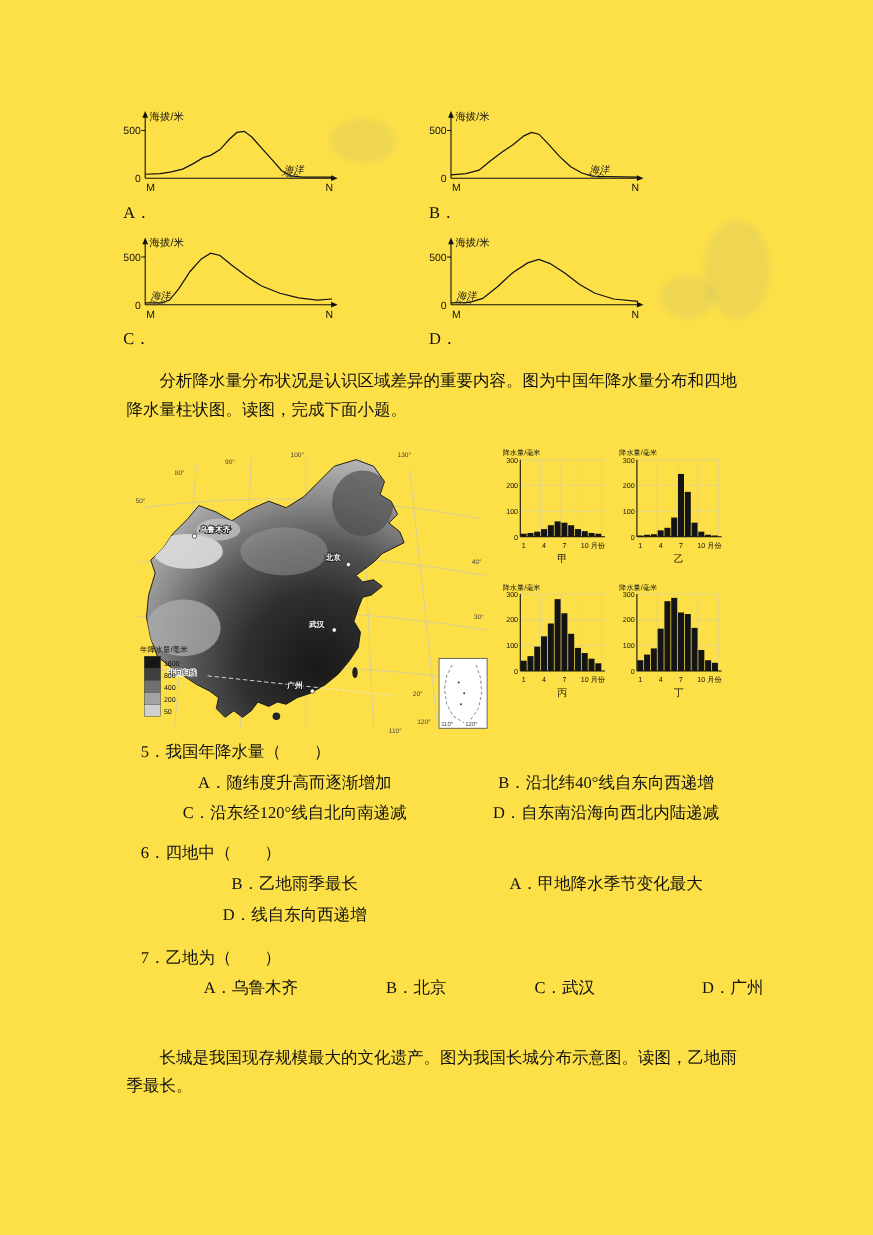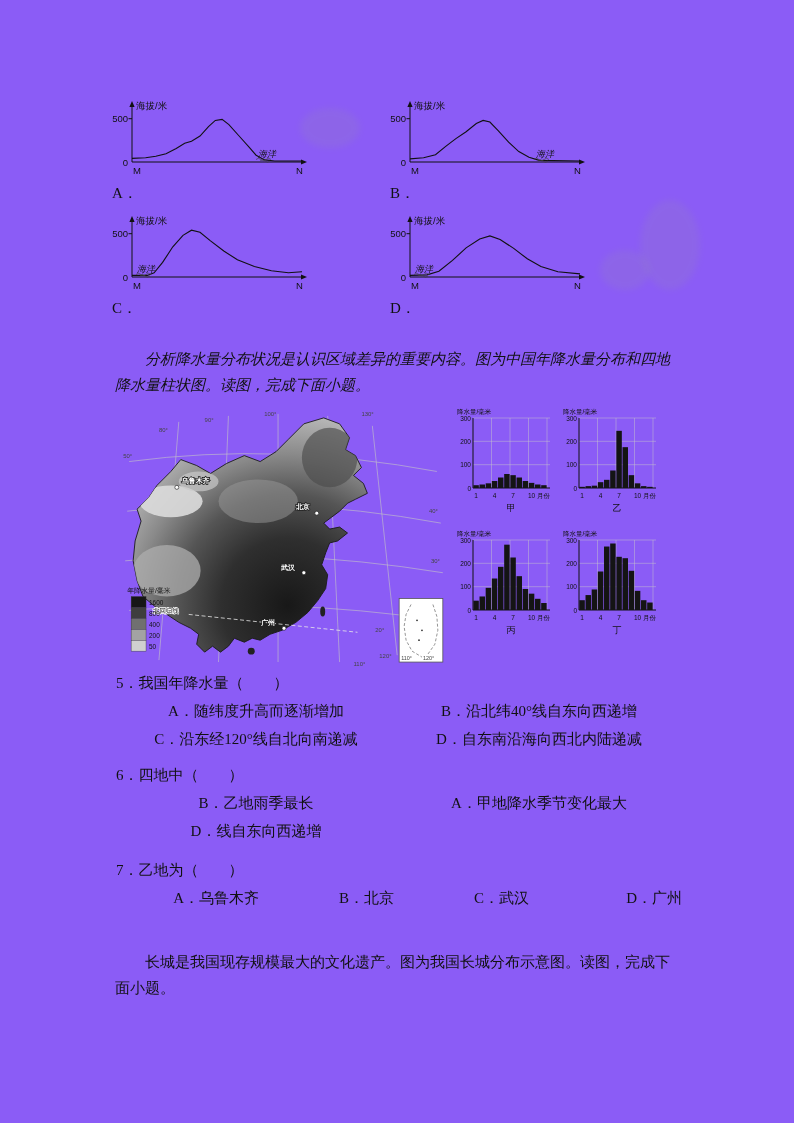--- a/index.html
+++ b/index.html
@@ -1,19 +1,19 @@
 <!DOCTYPE html>
 <html><head>
 <meta charset="utf-8">
 <style>
   * { margin:0; padding:0; box-sizing:border-box; }
   html,body { background:#ffffff; }
   .page {
     position:relative; width:794px; height:1123px; margin:0 auto;
-    background:#8b5cf6; color:#111; overflow:hidden;
+    background:#fde047; color:#111; overflow:hidden;
     font-family:"Liberation Serif","DejaVu Serif",serif; font-size:15px;
   }
   svg text { font-family:"Liberation Sans","DejaVu Sans",sans-serif; }
 
   
   .profiles { position:absolute; left:112px; top:98px; width:570px;
     display:grid; grid-template-columns:278px 278px; grid-row-gap:10px; }
   .pcell { position:relative; }
   .profile-svg { display:block; width:200px; height:86px; }
   .pletter { font-size:15px; margin-top:0px; }
@@ -21,21 +21,21 @@
   .axf { fill:#111; }
   .curve { stroke:#111; stroke-width:1.1; fill:none; }
   .t { font-size:9.5px; fill:#111; }
   .end { text-anchor:end; }
   .mid { text-anchor:middle; }
   .ocean { font-size:9px; font-style:italic; }
   .wave { fill:none; stroke:#444; stroke-width:0.7; }
 
   
   .para { position:absolute; left:115px; width:566px; line-height:1.7; text-indent:2em; }
-  .p1 { top:347px;font-style:italic; }
+  .p1 { top:335px; }
   .p2 { top:950px; }
 
   
   .rain-figure { position:absolute; left:118px; top:396px; width:550px; height:278px; }
   .map-svg { position:absolute; left:0; top:6px; width:334px; height:268px; }
   .charts-grid { position:absolute; left:338px; top:10px;
     display:grid; grid-template-columns:98px 98px; grid-column-gap:8px; grid-row-gap:4px; }
   .rain-svg { display:block; width:98px; height:118px; }
   .rt { font-size:6.5px; fill:#111; }
   .rname { font-size:9px; fill:#111; }
@@ -49,21 +49,21 @@
   .cdot { fill:#fff; stroke:#111; stroke-width:0.6; }
   .clabel { font-size:7px; font-weight:bold; fill:#fff; stroke:#222; stroke-width:1.6px; paint-order:stroke; }
   .ltitle { font-size:7px; fill:#111; }
   .lval { font-size:6.5px; fill:#111; }
   .lsw { stroke:#333; stroke-width:0.4; }
   .tropic-label { font-size:6.5px; fill:#111; stroke:#fff; stroke-width:1.4px; paint-order:stroke; }
   .tropic-line { stroke:#e8e8e8; stroke-width:0.8; stroke-dasharray:4,2.5; fill:none; }
   .dash { fill:none; stroke:#666; stroke-width:0.7; stroke-dasharray:3,2; }
 
   
-  .question { position:absolute; left:116px; width:566px; }
+  .question { position:absolute; left:128px; width:566px; }
   .q5 { top:674px; } .q6 { top:766px; } .q7 { top:861px; }
   .q-stem { margin-bottom:9px; }
   .q-row { display:grid; grid-template-columns:280px 1fr; margin-bottom:9px;text-align:center; }
   .q-row4 { display:grid; grid-template-columns:143px 135px 135px 1fr;text-align:right; }
 
   
   .smudge { position:absolute; background:#9a9a9a; opacity:0.14; border-radius:50%; filter:blur(3px); }
 </style>
 </head>
 <body>
@@ -456,15 +456,15 @@
   <div class="question q7">
     <div class="q-stem">7．乙地为（　　）</div>
     <div class="q-row4">
       <span>A．乌鲁木齐</span>
       <span>B．北京</span>
       <span>C．武汉</span>
       <span>D．广州</span>
     </div>
   </div>
 
-  <p class="para p2">长城是我国现存规模最大的文化遗产。图为我国长城分布示意图。读图，完成下面小题。</p>
+  <p class="para p2">长城是我国现存规模最大的文化遗产。图为我国长城分布示意图。读图，乙地雨季最长。</p>
 
 </div>
 
 </body></html>

